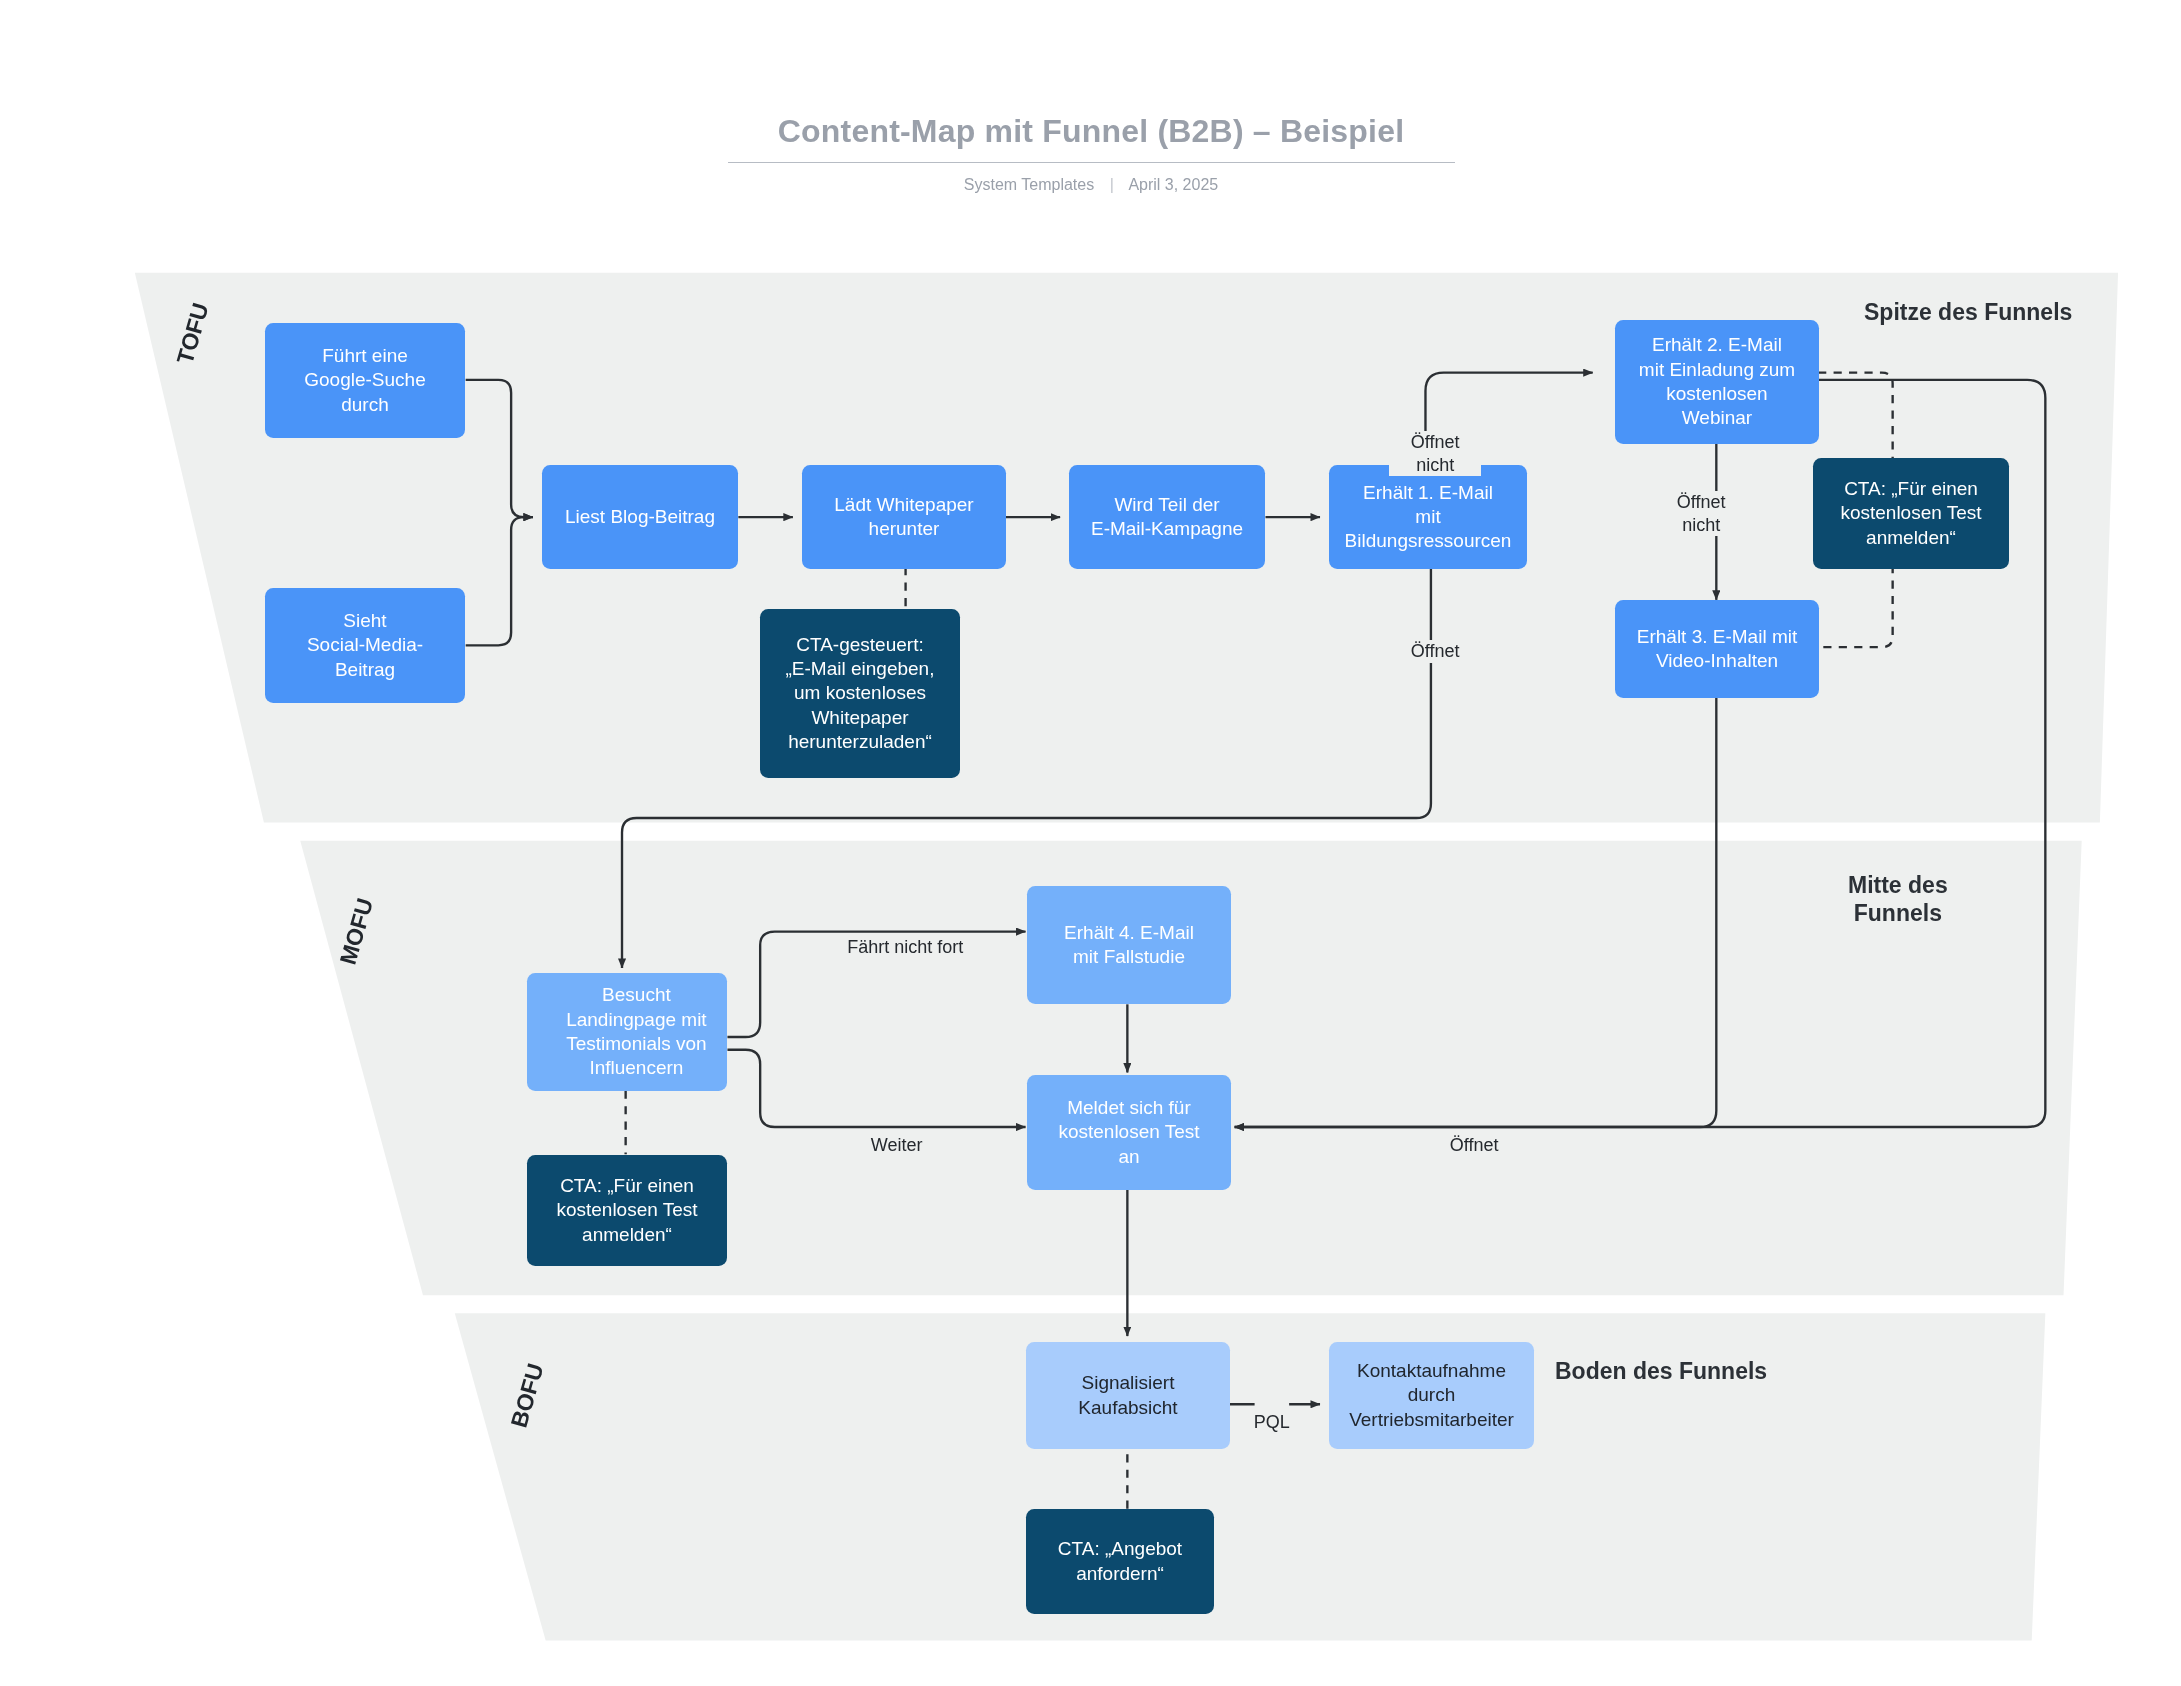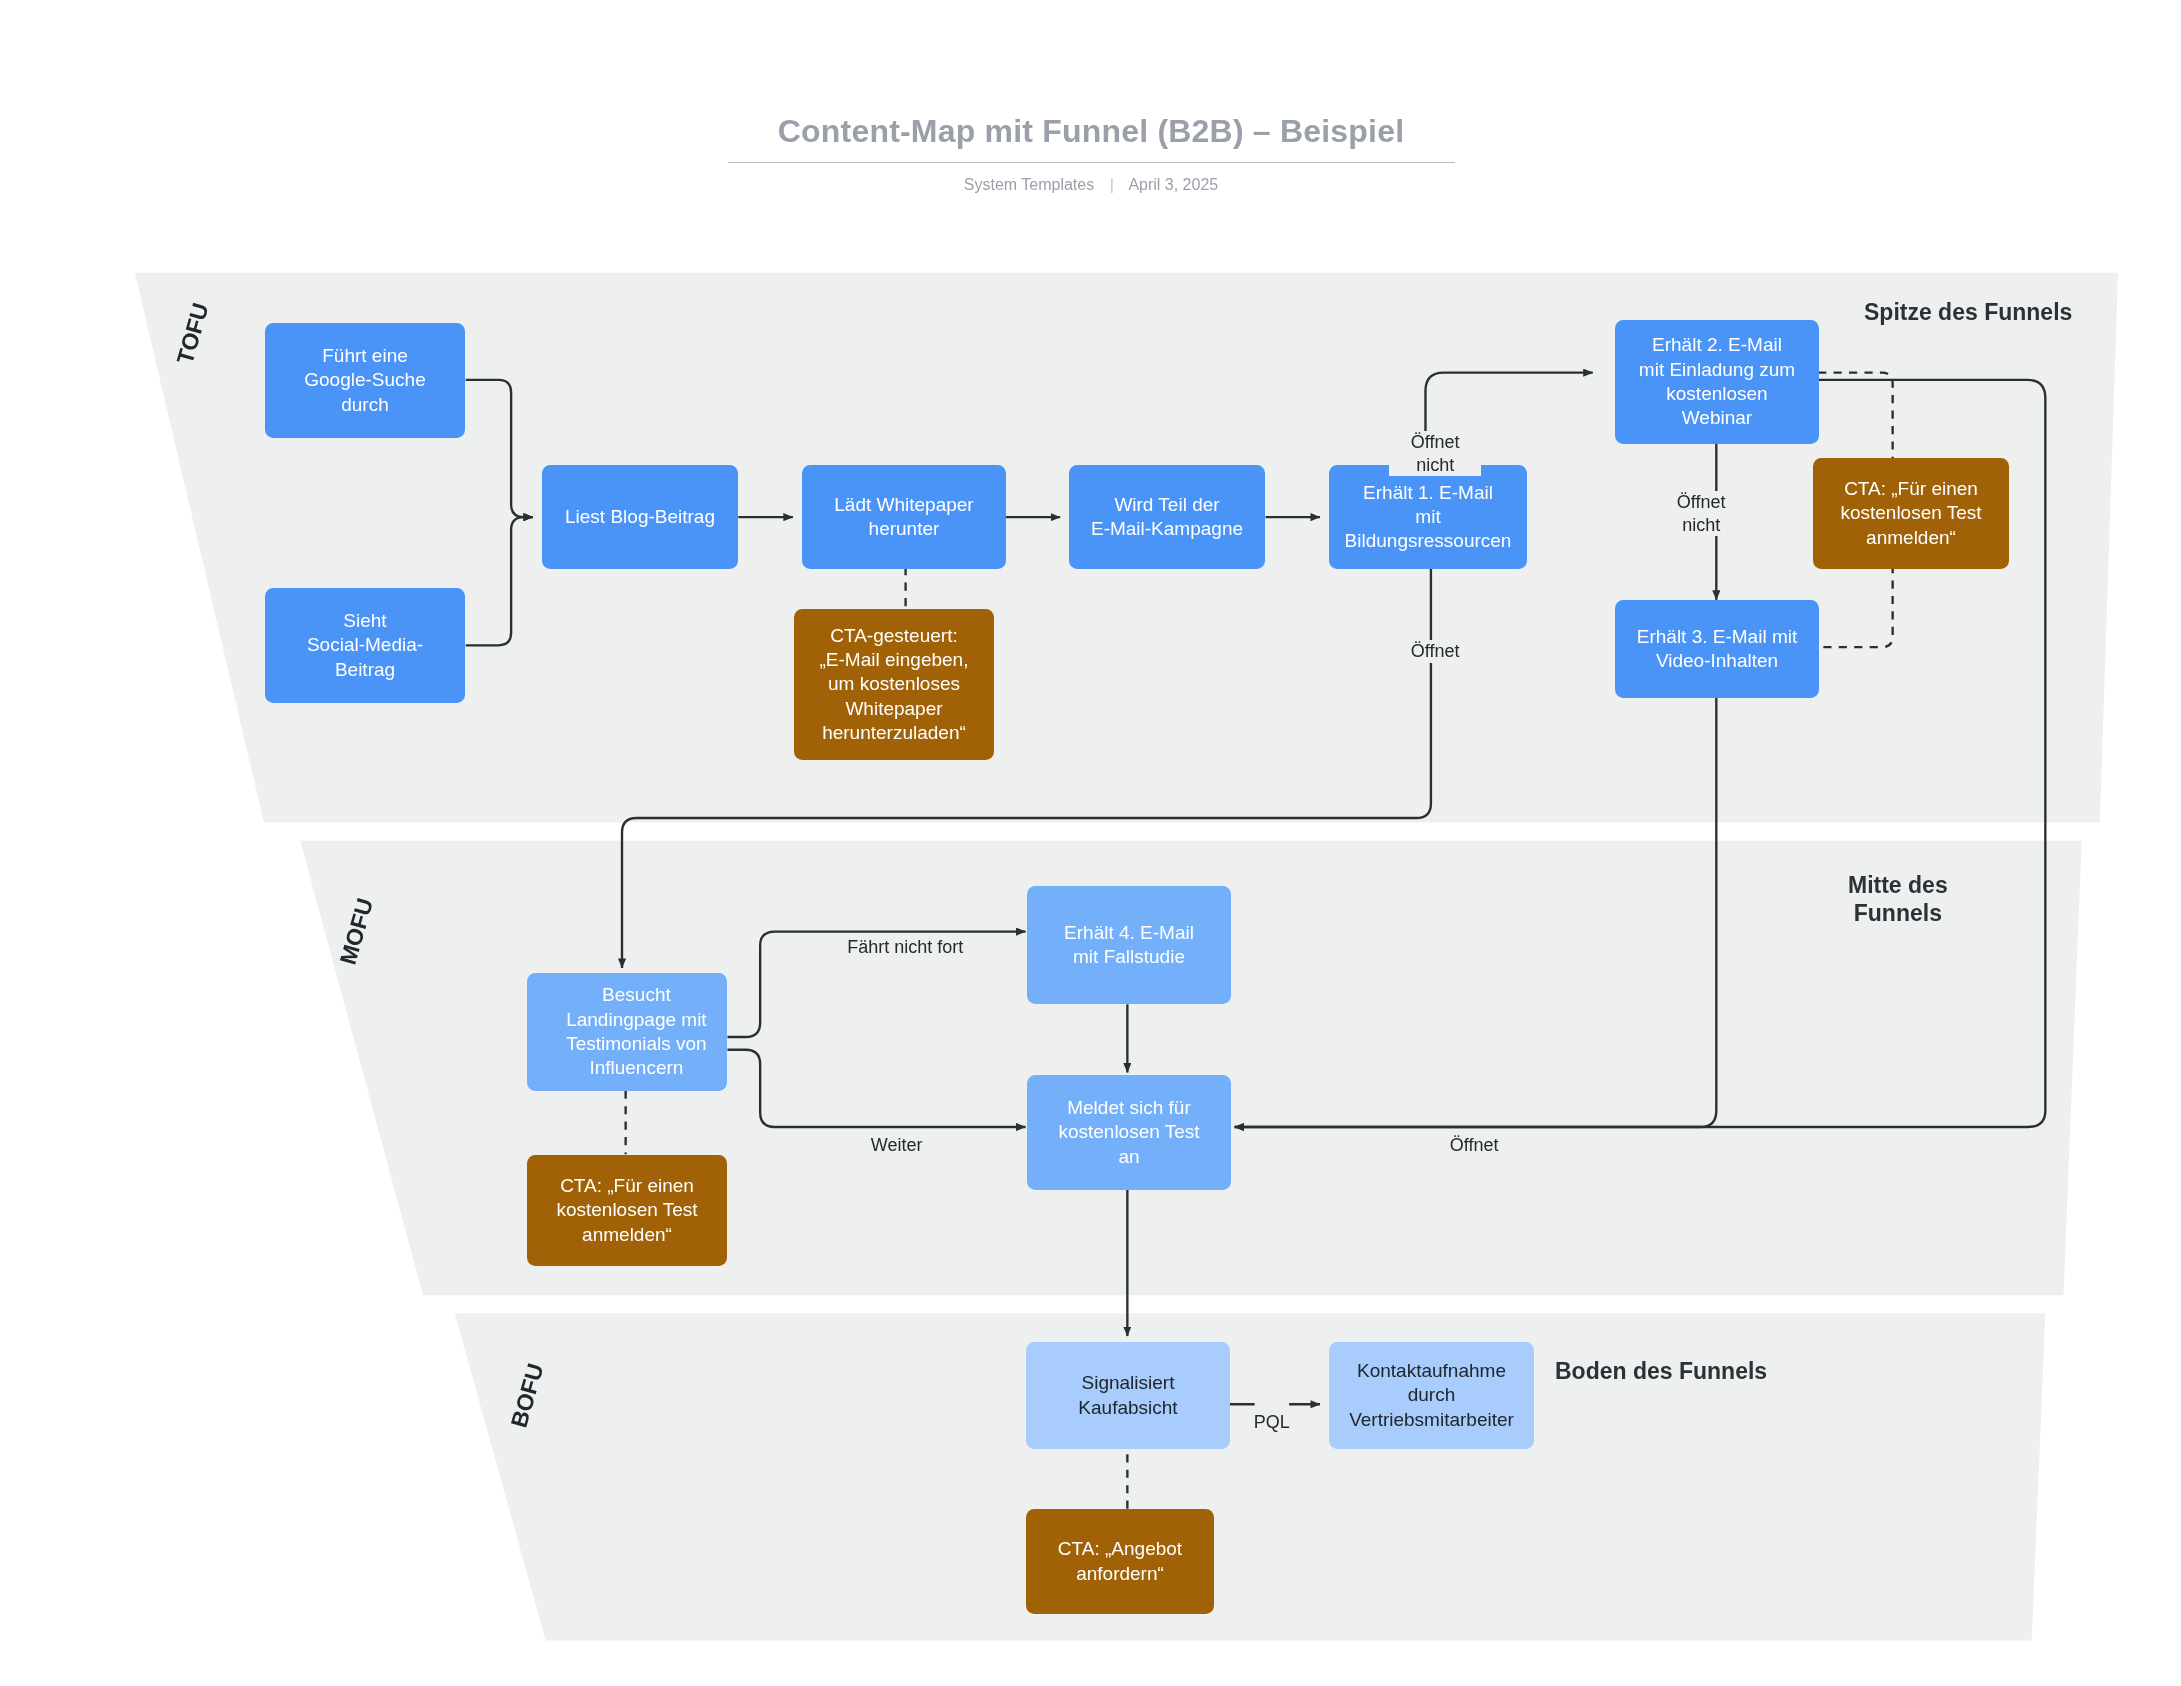--- a/index.html
+++ b/index.html
@@ -20,21 +20,21 @@
          pointer-events:none;}
   #bands{position:absolute;left:0;top:0;width:2182px;height:1686px;}
 
   
   .node{position:absolute;box-sizing:border-box;border-radius:8.2px;
         display:flex;align-items:center;justify-content:center;
         text-align:center;line-height:1.28;padding:5.5px 8.2px;}
   .n-tofu{background:#4a94f8;color:#ffffff;font-size:19px;}
   .n-mofu{background:#74b0fa;color:#ffffff;font-size:19px;}
   .n-bofu{background:#a8ccfc;color:#20262e;font-size:19px;}
-  .n-cta{background:#a16207;color:#ffffff;font-size:19px;}
+  .n-cta{background:#0c4a6e;color:#ffffff;font-size:19px;}
 
   
   .band-label{position:absolute;font-size:23px;font-weight:bold;color:#2c3137;
               white-space:pre-line;line-height:1.22;}
   .band-tag{position:absolute;font-size:23px;font-weight:bold;color:#22272d;
             transform-origin:center center;}
 
   
   .elabel{position:absolute;font-size:18px;color:#25292e;white-space:pre-line;
           text-align:center;line-height:1.25;background:#eef0ef;padding:0 2.7px;margin-top:20px;}
@@ -138,21 +138,21 @@
 Bildungsressourcen</div>
 
   <div class="node n-tofu" style="left: 1615px; top: 320px; width: 204px; height: 124px; white-space: pre-line;">Erhält 2. E-Mail
 mit Einladung zum
 kostenlosen
 Webinar</div>
 
   <div class="node n-tofu" style="left: 1615px; top: 600px; width: 204px; height: 98px; white-space: pre-line; text-align: center;">Erhält 3. E-Mail mit
 Video-Inhalten</div>
 
-  <div class="node n-cta" style="left: 794px; top: 609px; width: 200px; height: 151px; white-space: pre-line;">CTA-gesteuert:
+  <div class="node n-cta" style="left: 760px; top: 609px; width: 200px; height: 169px; white-space: pre-line;">CTA-gesteuert:
 „E-Mail eingeben,
 um kostenloses
 Whitepaper
 herunterzuladen“</div>
 
   <div class="node n-cta" style="left: 1813px; top: 458px; width: 196px; height: 111px; white-space: pre-line;">CTA: „Für einen
 kostenlosen Test
 anmelden“</div>
 
   <div class="node n-mofu" style="left: 527px; top: 973px; width: 200px; height: 118px; white-space: pre-line; padding-left: 27px;">Besucht

